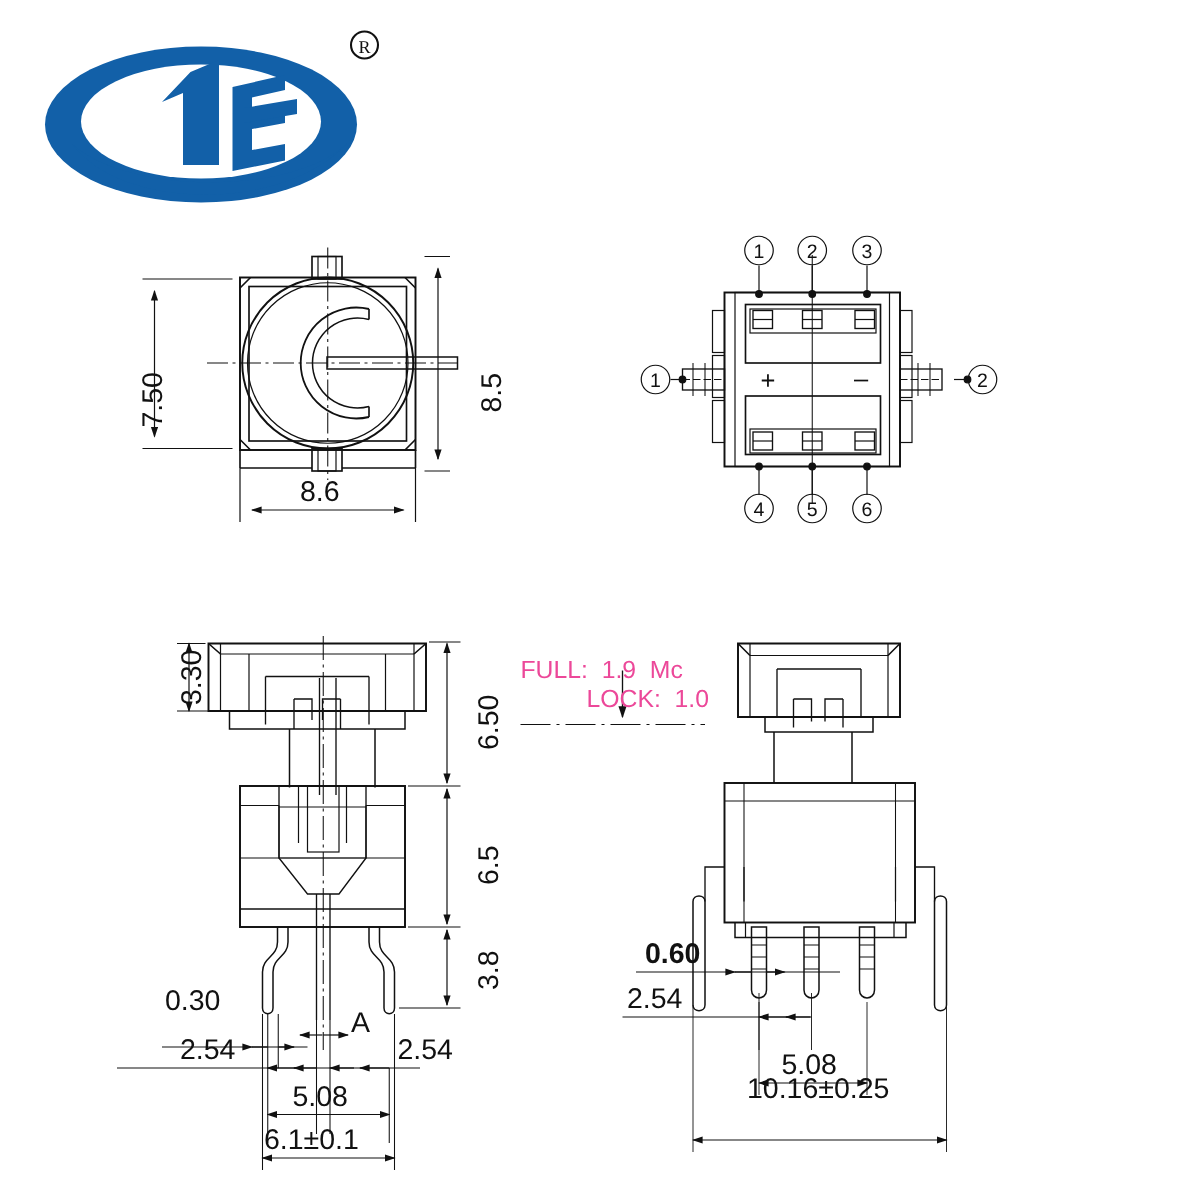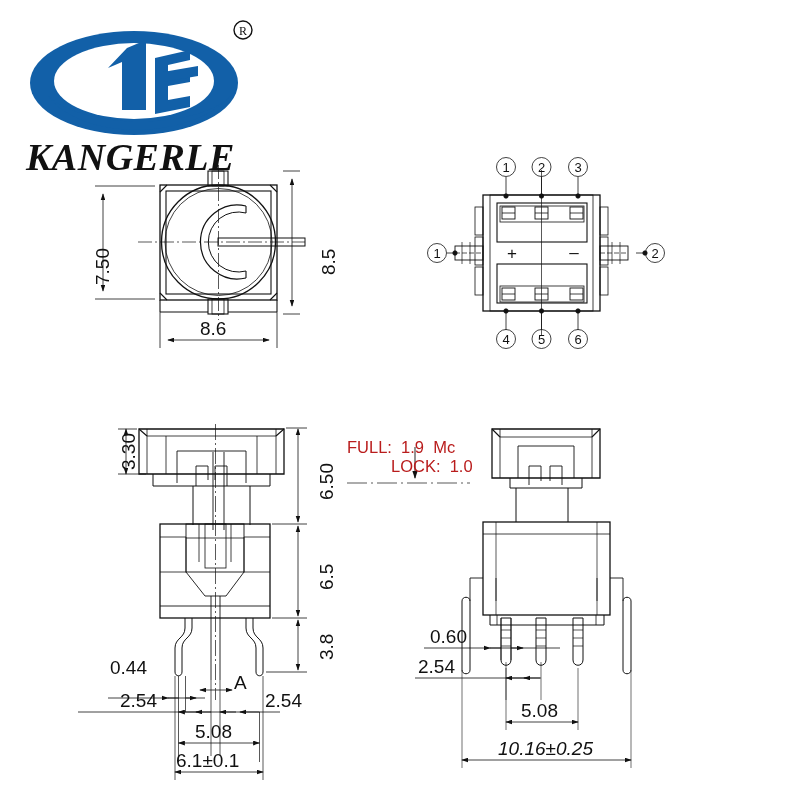--- a/index.html
+++ b/index.html
@@ -6,21 +6,21 @@
   body{width:800px;height:800px;position:relative;overflow:hidden;
        font-family:"Liberation Sans", sans-serif;color:#1a1a1a;}
   .stage{position:absolute;left:0;top:0;width:800px;height:800px;}
   .logo-wrap{position:absolute;left:22px;top:18px;width:260px;height:165px;}
   .brand-text{position:absolute;left:26px;top:136px;width:250px;height:42px;
     font-family:"Liberation Serif", serif;font-style:italic;font-weight:bold;
     font-size:38px;letter-spacing:0.5px;color:#111;line-height:42px;white-space:nowrap;}
   svg{display:block;}
   .dimtxt{position:absolute;font-family:"Liberation Sans", sans-serif;font-size:19px;color:#111;white-space:nowrap;}
   .dimtxt.rot{transform:rotate(-90deg);transform-origin:left top;}
-  .notetxt{position:absolute;font-family:"Liberation Sans", sans-serif;font-size:16.5px;color:#b91c1c;white-space:pre;line-height:20px;}
+  .notetxt{position:absolute;font-family:"Liberation Sans", sans-serif;font-size:16.5px;color:#ec4899;white-space:pre;line-height:20px;}
 </style>
 </head>
 <body>
 
 <div class="stage">
 
   <div class="logo-wrap">
     <svg width="260" height="165" viewBox="0 0 260 165">
 
       <ellipse cx="112" cy="65" rx="104" ry="52" fill="#1260a8"></ellipse>
@@ -30,21 +30,20 @@
 
       <path d="M105 30 L124 22 L124 92 L100 92 L100 44 L86 50 Z" fill="#1260a8"></path>
 
       <path d="M133 40 L168 32 L168 42 L146 47 L146 58 L168 54 L168 64 L146 68 L146 82 L168 78 L168 89 L133 96 Z" fill="#1260a8"></path>
       <path d="M141 54 L176 48 L176 58 L141 64 Z" fill="#1260a8"></path>
 
       <circle cx="221" cy="12" r="9" fill="none" stroke="#111" stroke-width="1.4"></circle>
       <text x="221" y="17" font-family="Liberation Serif, serif" font-size="12" text-anchor="middle" fill="#111">R</text>
     </svg>
   </div>
-  <div class="brand-text">KANGERLE</div>
 
   <svg class="stage" width="800" height="800" viewBox="0 0 800 800" style="position:absolute;left:0;top:0;">
     <defs>
       <marker id="ar" markerWidth="9" markerHeight="9" refX="8" refY="3" orient="auto" markerUnits="strokeWidth">
         <path d="M0,0 L9,3 L0,6 z" fill="#111"></path>
       </marker>
       <marker id="arS" markerWidth="9" markerHeight="9" refX="1" refY="3" orient="auto" markerUnits="strokeWidth">
         <path d="M9,0 L0,3 L9,6 z" fill="#111"></path>
       </marker>
       <g id="dot">
@@ -321,28 +320,28 @@
 
   <div class="dimtxt rot" style="left:92px;top:285px;">7.50</div>
   <div class="dimtxt rot" style="left:318px;top:275px;">8.5</div>
   <div class="dimtxt" style="left:200px;top:318px;">8.6</div>
 
   <div class="dimtxt rot" style="left:118px;top:470px;">3.30</div>
   <div class="dimtxt rot" style="left:316px;top:500px;">6.50</div>
   <div class="dimtxt rot" style="left:316px;top:590px;">6.5</div>
   <div class="dimtxt rot" style="left:316px;top:660px;">3.8</div>
 
-  <div class="dimtxt" style="left:110px;top:657px;">0.44</div>
+  <div class="dimtxt" style="left:110px;top:657px;">0.30</div>
   <div class="dimtxt" style="left:120px;top:690px;">2.54</div>
   <div class="dimtxt" style="left:234px;top:672px;">A</div>
   <div class="dimtxt" style="left:265px;top:690px;">2.54</div>
   <div class="dimtxt" style="left:195px;top:721px;">5.08</div>
   <div class="dimtxt" style="left:176px;top:750px;">6.1±0.1</div>
 
-  <div class="dimtxt" style="left:430px;top:626px;">0.60</div>
+  <div class="dimtxt" style="left:430px;top:626px;font-weight:bold;">0.60</div>
   <div class="dimtxt" style="left:418px;top:656px;">2.54</div>
   <div class="dimtxt" style="left:521px;top:700px;">5.08</div>
-  <div class="dimtxt" style="left:498px;top:738px;font-style:italic;">10.16±0.25</div>
+  <div class="dimtxt" style="left:498px;top:716px;">10.16±0.25</div>
 
   <div class="notetxt" style="left:347px;top:437px;">FULL:  1.9  Mc</div>
   <div class="notetxt" style="left:347px;top:456px;margin-left:44px;">LOCK:  1.0</div>
 
 </div>
 
 </body></html>

